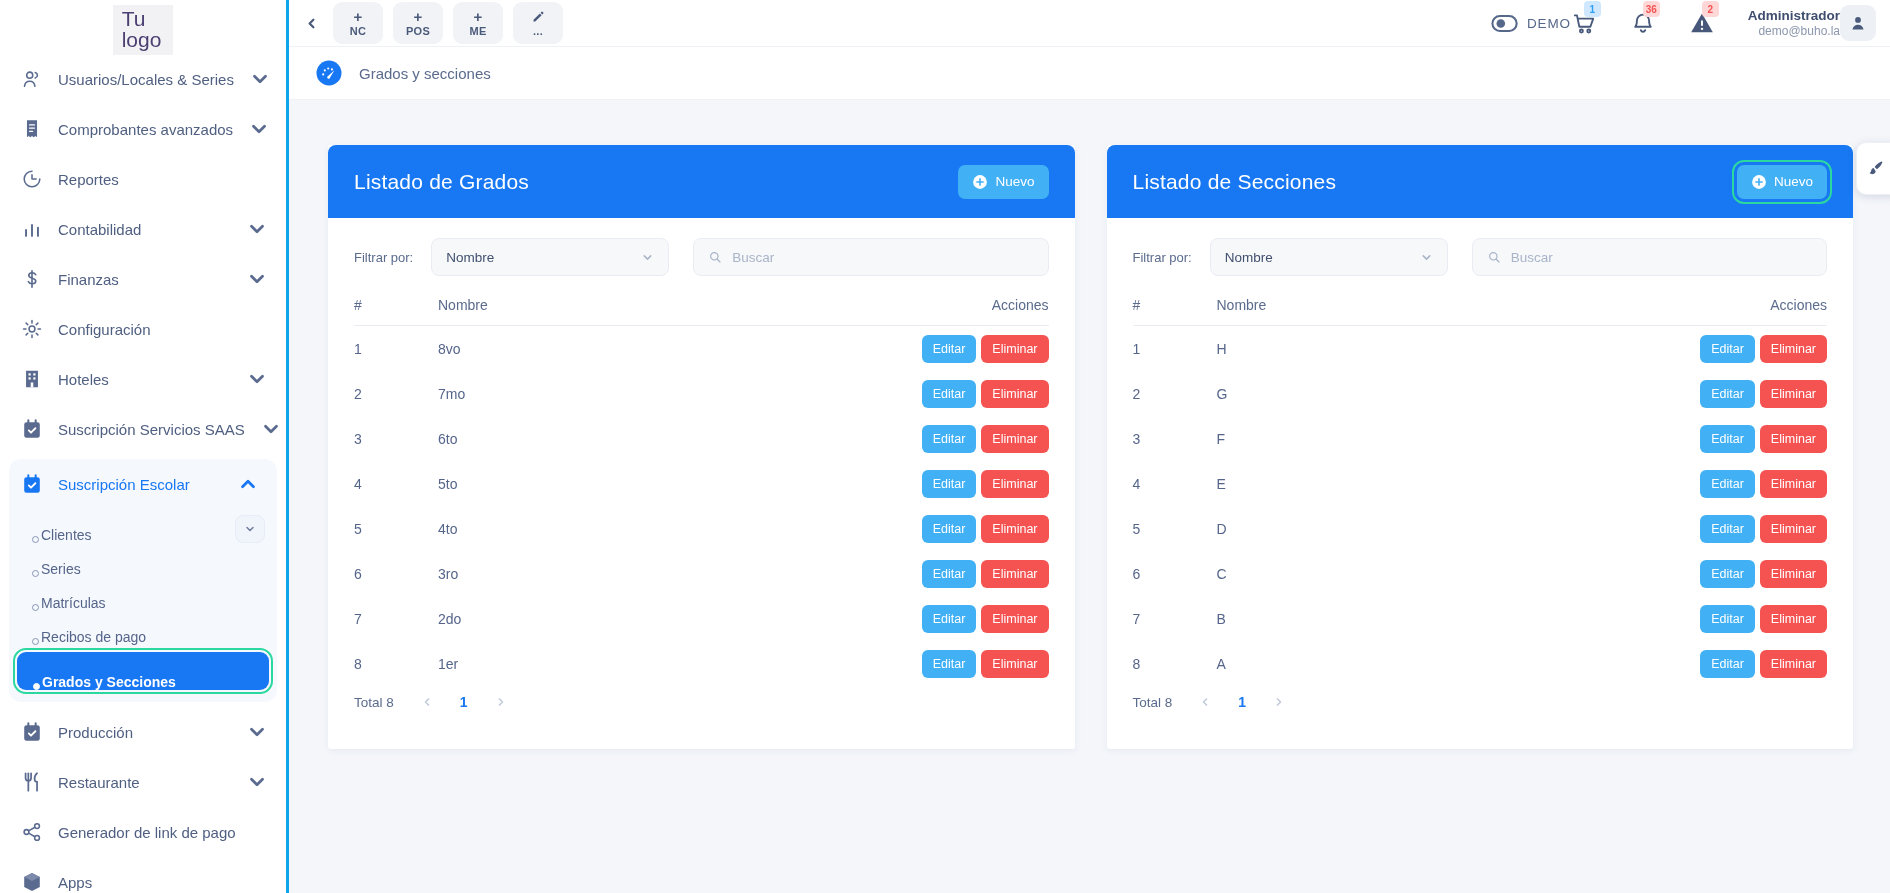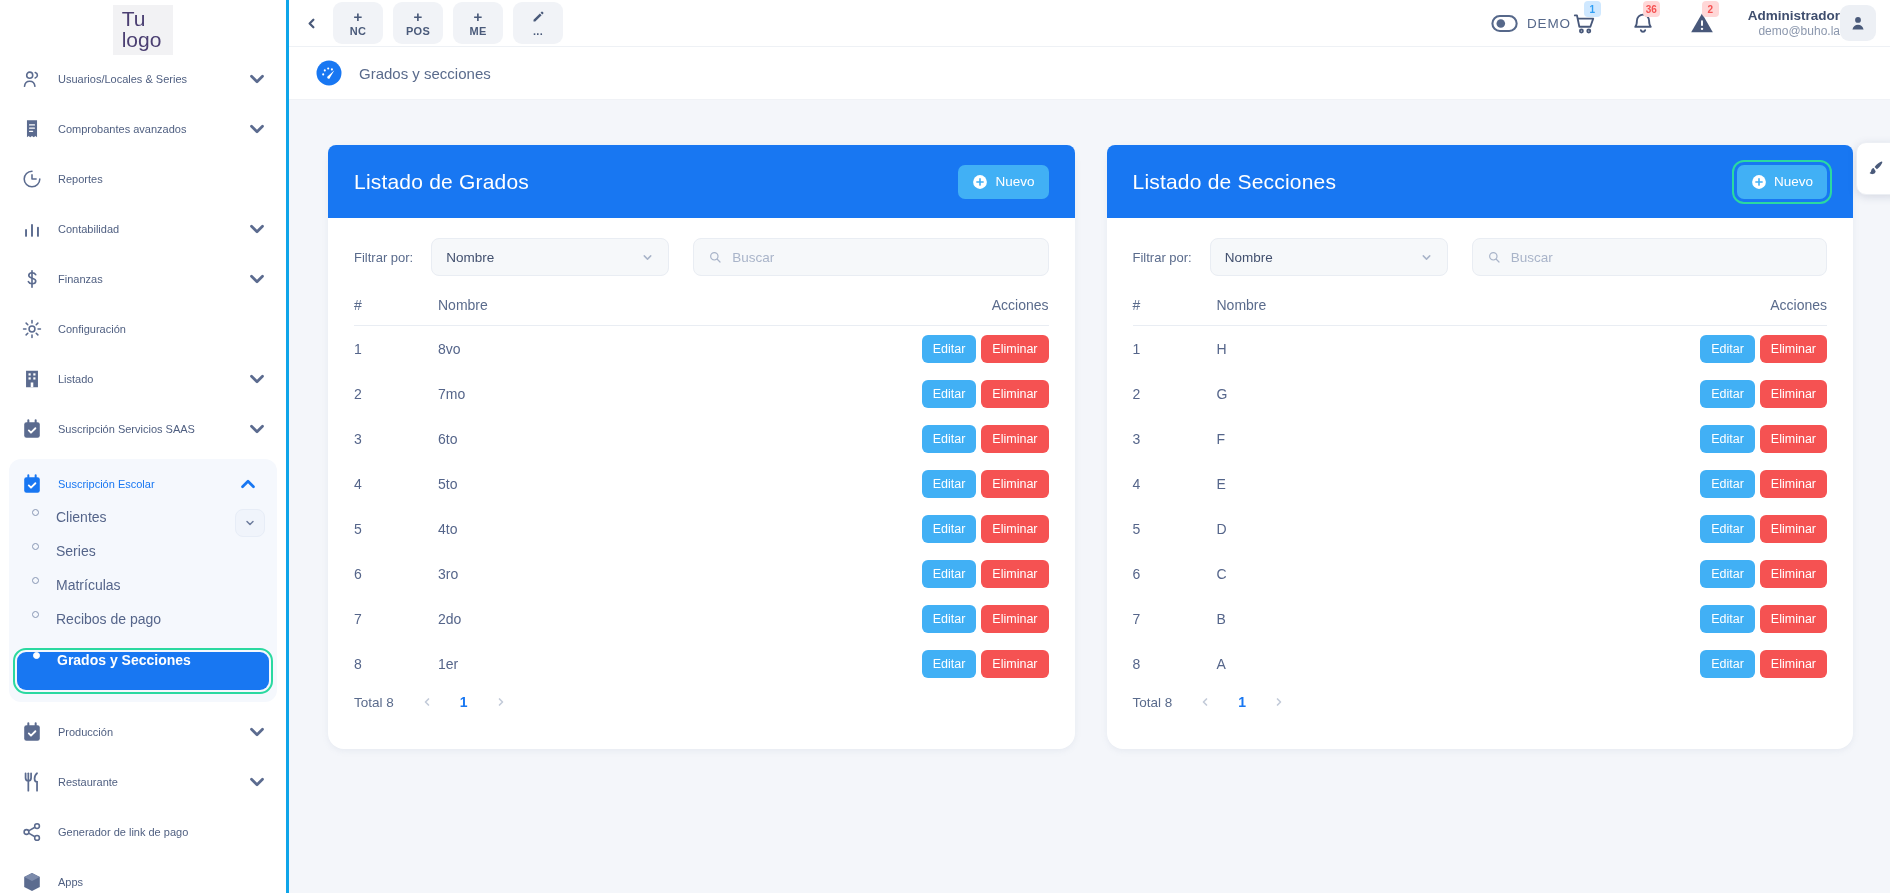--- a/index.html
+++ b/index.html
@@ -6,29 +6,29 @@
   html,body{width:1890px;height:893px;overflow:hidden}
   body{font-family:"Liberation Sans",sans-serif;background:#f4f6fa;color:#4f5f81}
   .app{position:relative;width:1890px;height:893px}
 
   
   .sidebar{position:absolute;left:0;top:0;width:289px;height:893px;background:#fff;border-right:3px solid #0ea5e9;z-index:4;overflow:hidden}
   .logo-wrap{height:54px;display:flex;align-items:center;justify-content:center;padding-top:6px}
   .logo{background:#f2f2f4;color:#4b3f72;font-size:21px;line-height:1.02;padding:3px 12px 5px 9px;font-weight:500;cursor:pointer}
   .nav-item{height:50px;display:flex;align-items:center;padding:0 18px 0 21px;gap:15px;cursor:pointer}
   .nav-item .icon{width:22px;height:22px;color:#5b6b8f;flex:0 0 auto}
-  .nav-item .lbl{font-size:11px;color:#4f5f81;flex:1;white-space:nowrap}
+  .nav-item .lbl{font-size:15px;color:#4f5f81;flex:1;white-space:nowrap}
   .chev{width:13px;height:13px;color:#6e7d9e;flex:0 0 auto}
   .rot90{transform:rotate(90deg)}
   .rotm90{transform:rotate(-90deg)}
   .group{margin:5px 9px;background:#f5f8fd;border-radius:12px;padding-bottom:12px}
   .group .nav-item{padding-left:12px}
   .group .nav-item .icon,.group .nav-item .lbl{color:#1877f2}
   .group .nav-item .lbl{font-weight:500}
-  .sub-item{height:34px;display:flex;align-items:flex-start;padding-left:23px;gap:17px;font-size:14px;color:#55658a;cursor:pointer}
+  .sub-item{height:34px;display:flex;align-items:flex-end;padding-left:23px;gap:2px;font-size:14px;color:#55658a;cursor:pointer}
   .bullet{width:7px;height:7px;border:1.5px solid #8897b4;border-radius:50%;flex:0 0 auto}
   .sub-chev{margin-left:auto;margin-right:12px;width:30px;height:28px;background:#f0f4fb;border:1px solid #e7edf7;border-radius:8px;display:flex;align-items:center;justify-content:center;color:#6e7d9e;cursor:pointer}
   .sub-chev .chev{width:12px;height:12px}
   .sub-item.active-pill{background:#1877f2;border-radius:9px;margin:7px 8px 0;height:38px;color:#fff;font-weight:700;outline:2px solid #2bd9a0;outline-offset:2px;padding-left:16px}
   .sub-item.active-pill .bullet{background:#fff;border-color:#fff}
 
   
   .topbar{position:absolute;left:289px;top:0;width:1601px;height:47px;background:#fff;border-bottom:1px solid #eef1f5;display:flex;align-items:center;padding:0 14px 0 6px;z-index:3}
   .back-btn{width:32px;height:32px;display:flex;align-items:center;justify-content:center;color:#4a5a7a;cursor:pointer}
   .back-btn .chev{width:15px;height:15px;color:#4a5a7a}
@@ -51,21 +51,21 @@
   .avatar{width:36px;height:36px;background:#edf0f5;border-radius:9px;display:flex;align-items:center;justify-content:center;color:#4a5a7a;cursor:pointer}
   .avatar .icon{width:20px;height:20px}
 
   
   .crumb-bar{position:absolute;left:289px;top:47px;width:1601px;height:53px;background:#fff;display:flex;align-items:center;padding-left:27px;gap:17px;border-bottom:1px solid #f0f2f6;z-index:2}
   .crumb-icon{width:26px;height:26px;cursor:pointer}
   .crumb-label{font-size:15px;color:#5a6b8c}
 
   
   .content{position:absolute;left:289px;top:100px;width:1601px;height:793px;background:#f4f6fa;display:flex;gap:32px;padding:45px 37px 0 39px}
-  .card{flex:1;background:#fff;border-radius:16px;height:604px;box-shadow:0 2px 6px rgba(140,155,180,.12)}
+  .card{flex:1;background:#fff;border-radius:3px;height:604px;box-shadow:0 2px 6px rgba(140,155,180,.12)}
   .card-header{height:73px;background:#1877f2;border-radius:8px 8px 0 0;display:flex;align-items:center;justify-content:space-between;padding:0 26px}
   .card-title{color:#fff;font-size:21px;font-weight:500;letter-spacing:.2px}
   .btn-new{display:flex;align-items:center;gap:7px;background:#41b0f5;color:#fff;border:none;border-radius:7px;padding:0 14px;height:34px;font-size:13.5px;font-weight:500;font-family:inherit;cursor:pointer}
   .btn-new .icon{width:16px;height:16px}
   .btn-new.focused{outline:2px solid #2bd9a0;outline-offset:3px}
   .card-body{padding:20px 26px 0}
   .filter-row{display:flex;align-items:center;gap:18px;margin-bottom:8px}
   .filter-label{font-size:13px;color:#5a6b8c;white-space:nowrap}
   .select{width:238px;height:38px;background:#f6f8fa;border:1px solid #e9edf3;border-radius:8px;display:flex;align-items:center;justify-content:space-between;padding:0 14px;font-size:13.5px;color:#42506e;cursor:pointer;flex:0 0 auto;margin-right:6px}
   .select .chev{color:#a9b4c9}
@@ -187,21 +187,21 @@
               <path d="M5.5 3h13v18h-13z"></path>
               <g fill="#fff">
                 <rect x="8.2" y="5.8" width="2.4" height="2.4"></rect>
                 <rect x="13.4" y="5.8" width="2.4" height="2.4"></rect>
                 <rect x="8.2" y="10.2" width="2.4" height="2.4"></rect>
                 <rect x="13.4" y="10.2" width="2.4" height="2.4"></rect>
                 <rect x="10.6" y="15.8" width="2.8" height="5.2"></rect>
               </g>
             </svg>
           </span>
-          <span class="lbl">Listado</span>
+          <span class="lbl">Hoteles</span>
           <span class="icon chev">
             <svg viewBox="0 0 16 16" fill="none" stroke="currentColor" stroke-width="2" stroke-linecap="round" stroke-linejoin="round">
               <path d="M4 6l4 4 4-4"></path>
             </svg>
           </span>
         </div>
         <div class="nav-item">
           <span class="icon ">
             <svg viewBox="0 0 24 24">
               <rect x="3.5" y="4.5" width="17" height="17" rx="2.5" fill="currentColor"></rect>

